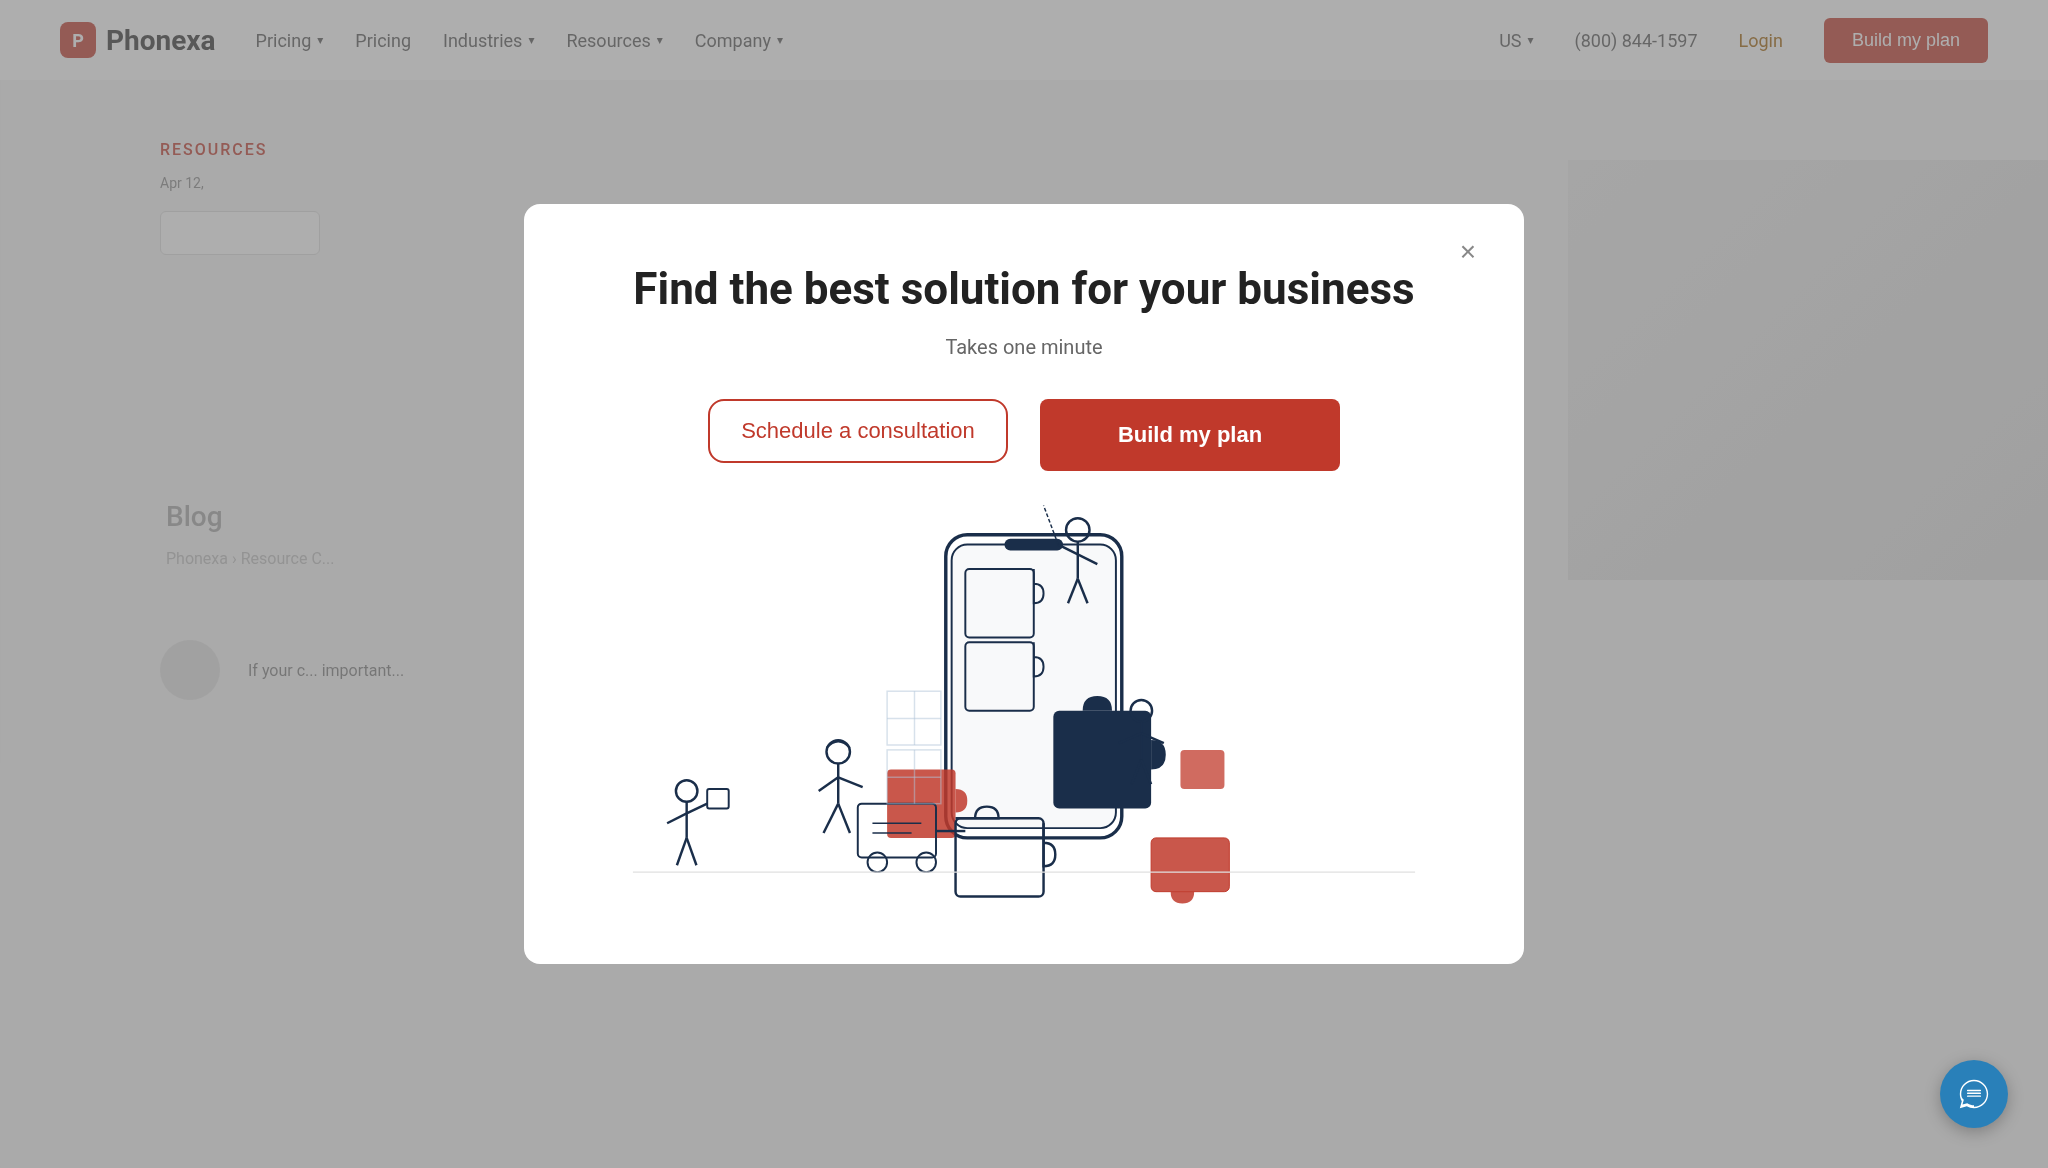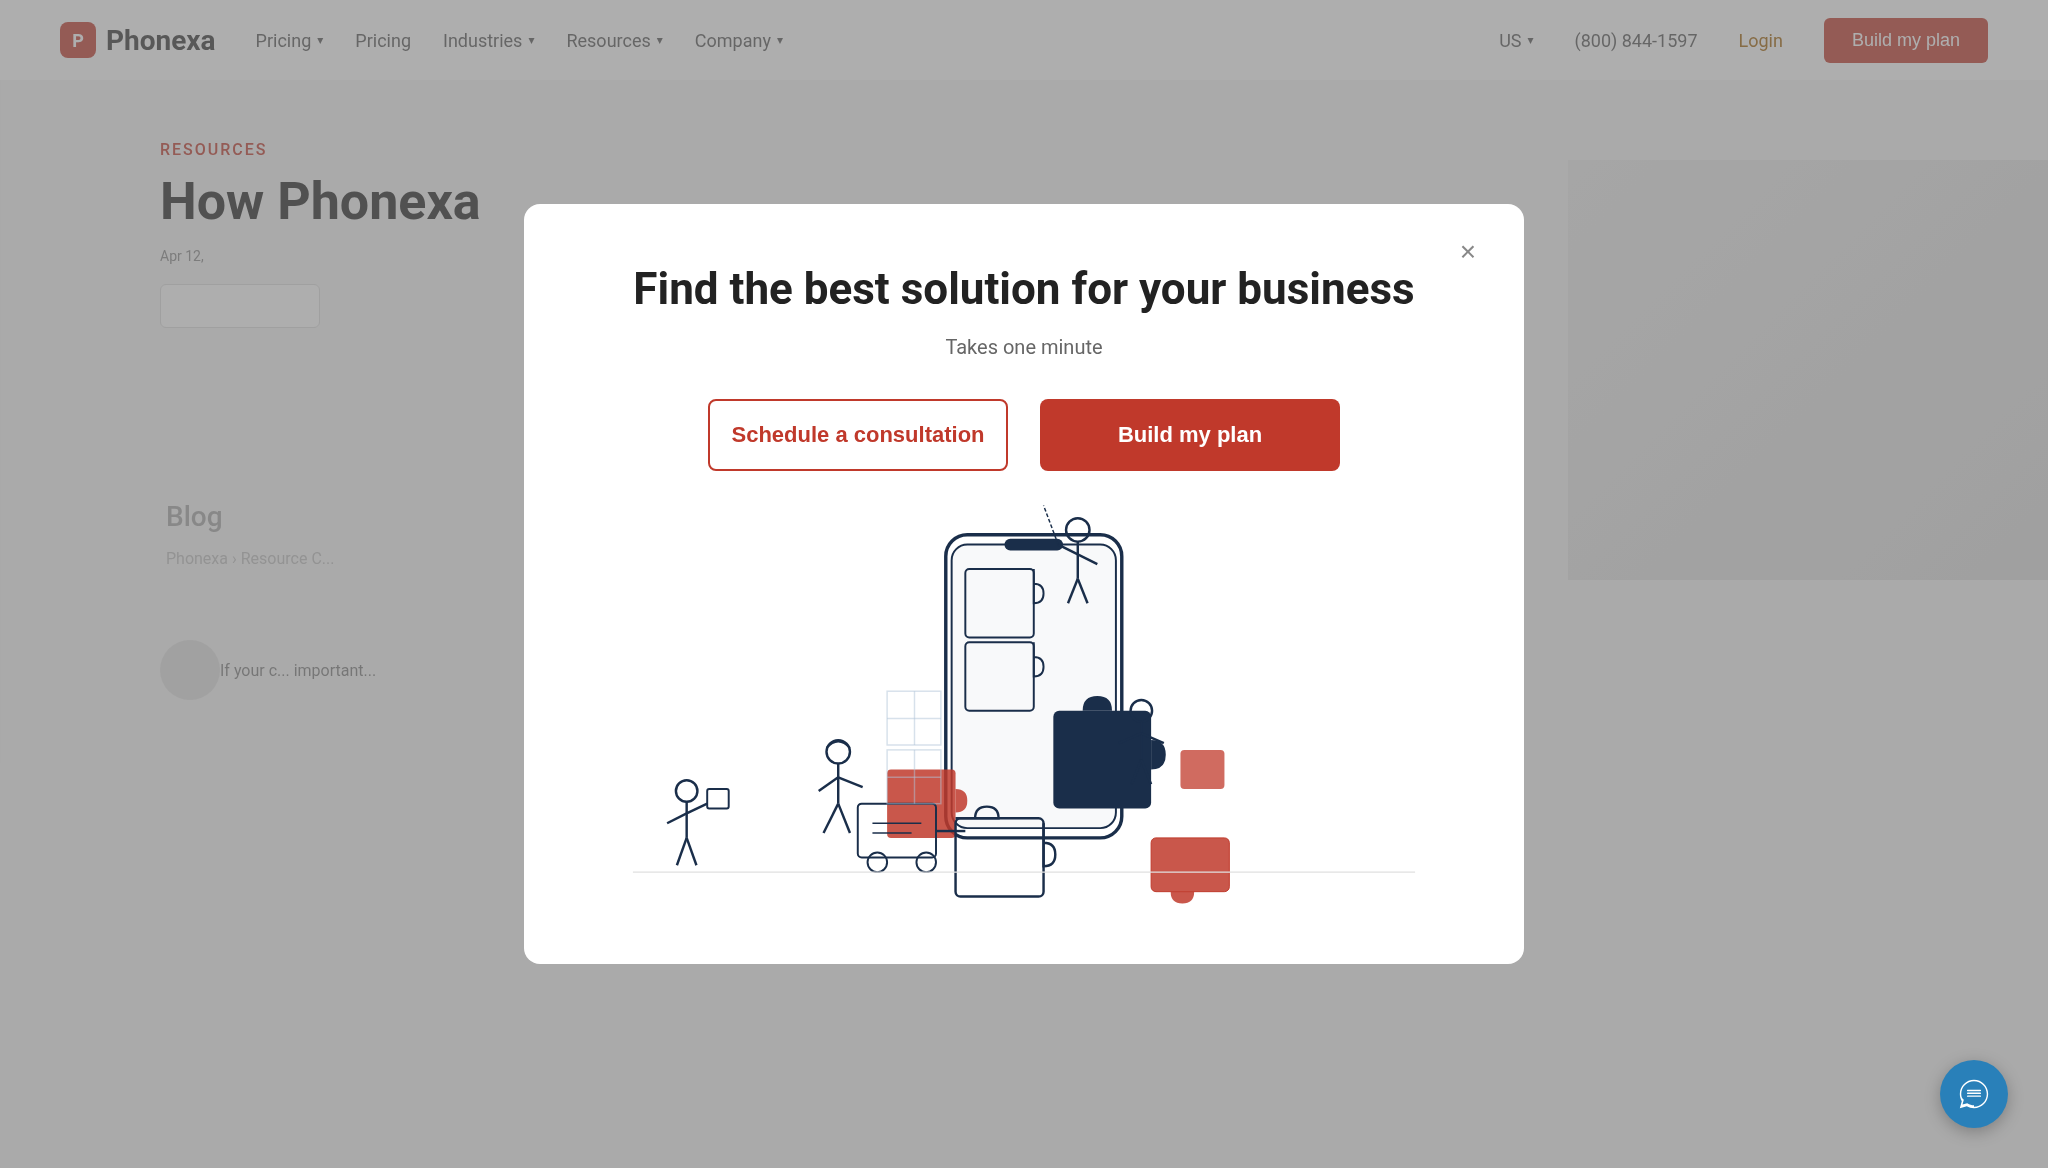--- a/index.html
+++ b/index.html
@@ -189,27 +189,27 @@
     }
 
     .modal-buttons {
       display: flex;
       gap: 32px;
       margin-top: 40px;
     }
 
     .btn-outline {
       width: 300px;
-      height: 72px;
+      height: 64px;
       border: 2px solid #c0392b;
       background: white;
       color: #c0392b;
       font-size: 22px;
-      font-weight: 700;
-      border-radius: 8px;
+      font-weight: 400;
+      border-radius: 16px;
       cursor: pointer;
       transition: background 0.2s;
     }
 
     .btn-solid {
       width: 300px;
       height: 72px;
       border: none;
       background: #c0392b;
       color: white;
@@ -278,21 +278,21 @@
       margin-top: 16px;
     }
 
     
     .bg-author {
       position: absolute;
       top: 560px;
       left: 160px;
       display: flex;
       align-items: center;
-      gap: 0;
+      gap: 28px;
       opacity: 0.5;
     }
     .author-avatar {
       width: 60px;
       height: 60px;
       border-radius: 50%;
       background: #ccc;
     }
 
     
@@ -346,21 +346,20 @@
     </div>
     <span class="nav-phone">(800) 844-1597</span>
     <span class="nav-login">Login</span>
     <button class="nav-cta">Build my plan</button>
   </div>
 </div>
 
 <div class="bg-content">
   <div class="bg-blog-header">
     <div class="bg-resources-label">RESOURCES</div>
-    <div class="bg-blog-title">How Phonexa</div>
     <div class="bg-date">Apr 12,</div>
     <div class="bg-search-bar"></div>
   </div>
   <div class="bg-blog-section">
     <div class="blog-label">Blog</div>
     <div class="breadcrumb">Phonexa › Resource C...</div>
   </div>
   <div class="bg-author">
     <div class="author-avatar"></div>
     <div>If your c... important...</div>

